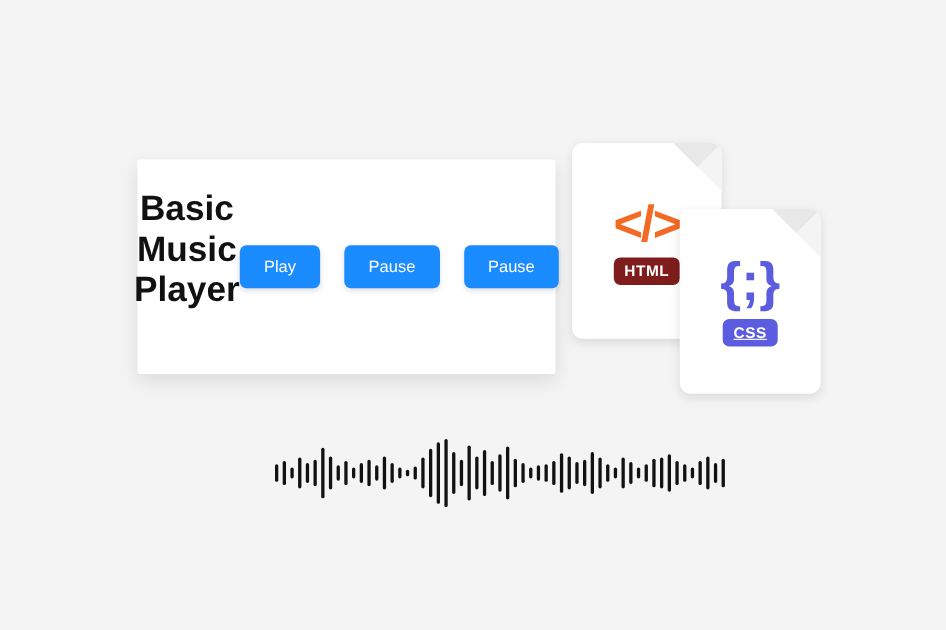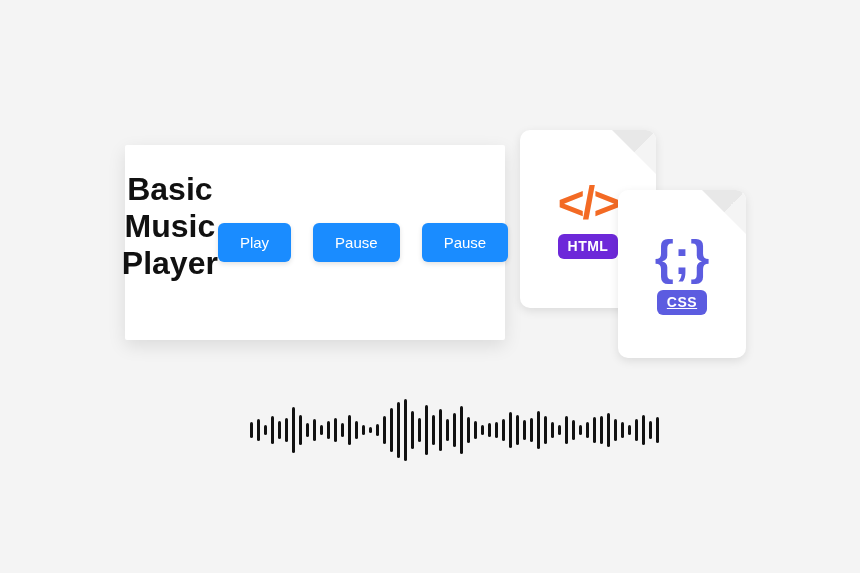--- a/index.html
+++ b/index.html
@@ -87,21 +87,21 @@
   .badge {
     border-radius: 6px;
     padding: 4px 10px 5px;
     font-size: 14px;
     font-weight: 800;
     color: #fff;
     letter-spacing: 0.5px;
     margin-top: 8px;
     font-family: Arial, sans-serif;
   }
-  .badge-html { background: #6d28d9; }
+  .badge-html { background: #7f1d1d; }
   .badge-css { background: #5c5ce0; text-decoration: underline; }
   .bracket-html { color: #f36a24; font-size: 46px; font-weight: 900; line-height: 1; letter-spacing: -2px; }
   .bracket-css { color: #5c5ce0; font-size: 49px; font-weight: 900; line-height: 1; }
   .waveform {
     position: absolute;
     left: 250px;
     top: 395px;
     display: flex;
     align-items: center;
     gap: 4px;

